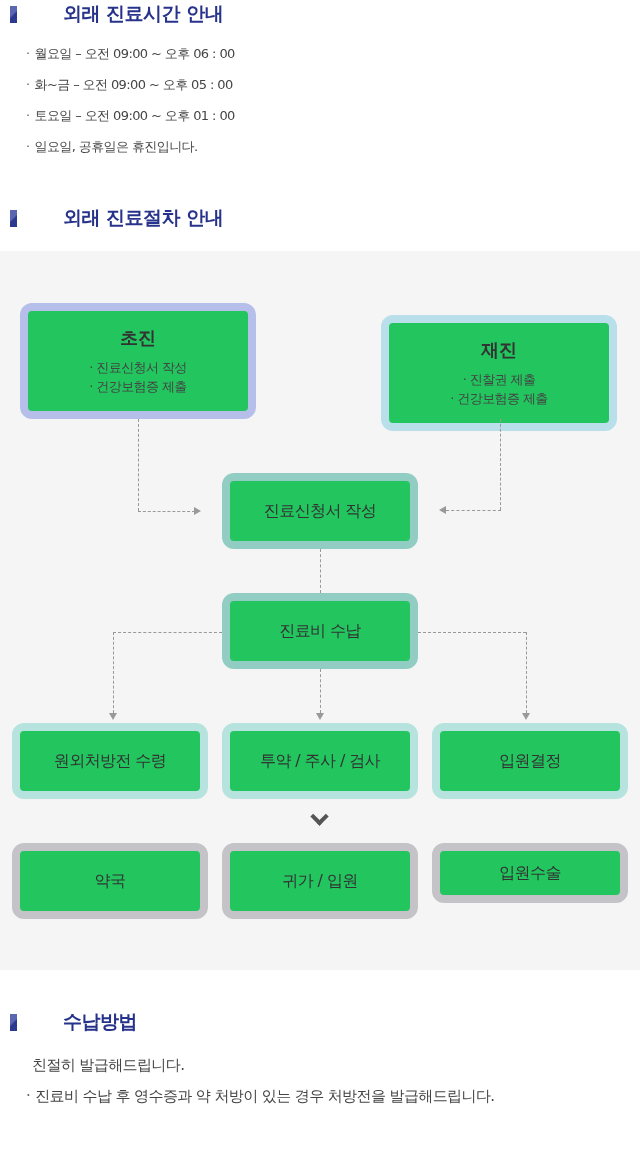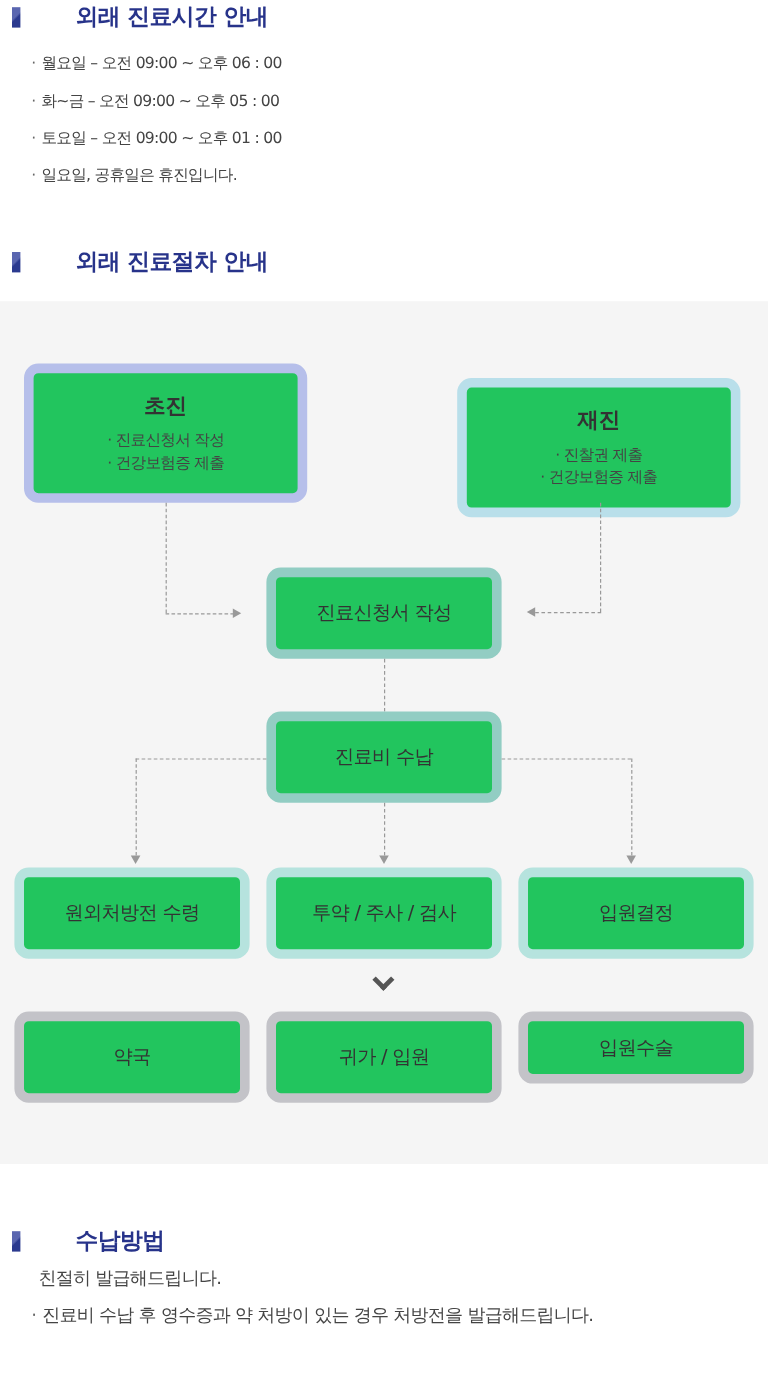--- a/index.html
+++ b/index.html
@@ -115,21 +115,21 @@
     <div class="bt">약국</div>
   </div>
   <div class="box c-gray" style="left:222px; top:592px; width:196px; height:76px;text-align:right;">
     <div class="bt">귀가 / 입원</div>
   </div>
   <div class="box c-gray" style="left:432px; top:592px; width:196px; height:60px;">
     <div class="bt">입원수술</div>
   </div>
 </div>
 
-<div class="heading" style="top:1011px;margin-top:12px;">
+<div class="heading" style="top:1011px;">
   <span class="bar"></span>
   <span class="title">수납방법</span>
 </div>
 <ul class="list" style="top:1050px; left:26px;">
   <li class="cont" style="font-size:15px; padding-left:6px;">친절히 발급해드립니다.</li>
   <li style="font-size:15px;">진료비 수납 후 영수증과 약 처방이 있는 경우 처방전을 발급해드립니다.</li>
 </ul>
 <style>.list li.cont::before { content: ""; margin: 0; }</style>
 
 </body></html>

